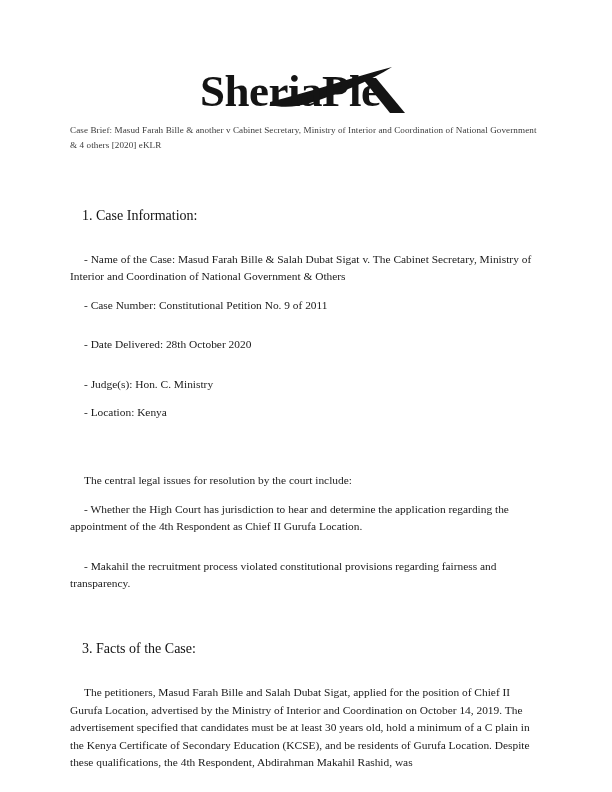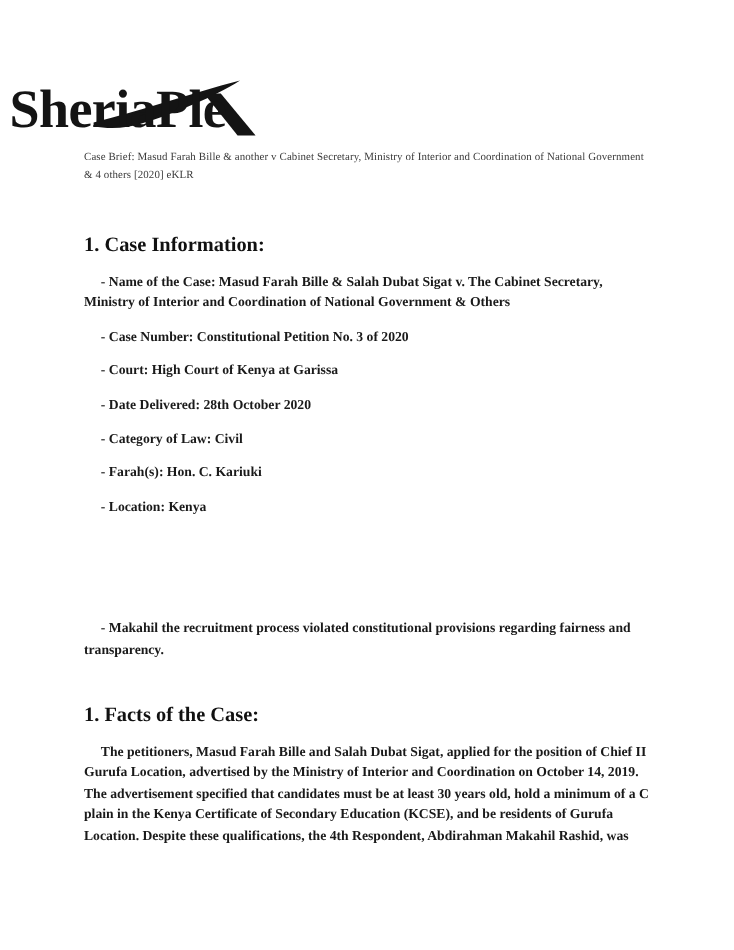--- a/index.html
+++ b/index.html
@@ -25,20 +25,21 @@
   }
 
   
   .logo-block {
     position: absolute;
     top: 58px;
     left: 0;
     width: 612px;
     height: 62px;
     display: flex;
+    justify-content: center;
     align-items: flex-start;
   }
   .logo-svg {
     display: block;
   }
 
   
   .doc-subtitle {
     position: absolute;
     top: 123px;
@@ -55,28 +56,28 @@
   .content {
     position: absolute;
     top: 196px;
     left: 70px;
     width: 472px;
   }
 
   .section { margin: 0; }
 
   .section-heading {
-    font-size: 17px;
-    font-weight: bold;
+    font-size: 14px;
+    font-weight: normal;
     line-height: 15px;
-    margin: 0;
+    margin: 12px;
     color: #111111;
   }
 
-  .section-body { margin: 0; font-weight: bold; }
+  .section-body { margin: 0; }
 
   .para {
     font-size: 11.4px;
     line-height: 17.4px;
     margin: 0;
     text-indent: 14px;
     color: #1a1a1a;
   }
 
   
@@ -104,50 +105,50 @@
   <div class="doc-subtitle">Case Brief: Masud Farah Bille &amp; another v Cabinet Secretary, Ministry of Interior and Coordination of National Government &amp; 4 others [2020] eKLR</div>
 
   <div class="content">
 
     <div class="section">
       <p class="section-heading">1. Case Information:</p>
       <div class="gap-after-heading"></div>
       <div class="section-body">
         <p class="para">- Name of the Case: Masud Farah Bille &amp; Salah Dubat Sigat v. The Cabinet Secretary, Ministry of Interior and Coordination of National Government &amp; Others</p>
         <div class="gap-item"></div>
-        <p class="para">- Case Number: Constitutional Petition No. 3 of 2020</p>
+        <p class="para">- Case Number: Constitutional Petition No. 9 of 2011</p>
         <div class="gap-item"></div>
-        <p class="para">- Court: High Court of Kenya at Garissa</p>
         <div class="gap-item"></div>
         <p class="para">- Date Delivered: 28th October 2020</p>
         <div class="gap-item"></div>
-        <p class="para">- Category of Law: Civil</p>
         <div class="gap-item"></div>
-        <p class="para">- Farah(s): Hon. C. Kariuki</p>
+        <p class="para">- Judge(s): Hon. C. Ministry</p>
         <div class="gap-item"></div>
         <p class="para">- Location: Kenya</p>
       </div>
     </div>
 
     <div class="gap-section"></div>
 
     <div class="section">
       <div class="gap-after-heading"></div>
       <div class="section-body">
+        <p class="para">The central legal issues for resolution by the court include:</p>
         <div class="gap-item"></div>
+        <p class="para">- Whether the High Court has jurisdiction to hear and determine the application regarding the appointment of the 4th Respondent as Chief II Gurufa Location.</p>
         <div class="gap-item"></div>
         <div class="gap-item"></div>
         <p class="para">- Makahil the recruitment process violated constitutional provisions regarding fairness and transparency.</p>
       </div>
     </div>
 
     <div class="gap-section-lg"></div>
 
     <div class="section">
-      <p class="section-heading">1. Facts of the Case:</p>
+      <p class="section-heading">3. Facts of the Case:</p>
       <div class="gap-after-heading"></div>
       <div class="section-body">
         <p class="para">The petitioners, Masud Farah Bille and Salah Dubat Sigat, applied for the position of Chief II Gurufa Location, advertised by the Ministry of Interior and Coordination on October 14, 2019. The advertisement specified that candidates must be at least 30 years old, hold a minimum of a C plain in the Kenya Certificate of Secondary Education (KCSE), and be residents of Gurufa Location. Despite these qualifications, the 4th Respondent, Abdirahman Makahil Rashid, was</p>
       </div>
     </div>
 
   </div>
 </div>
 
 </body></html>

